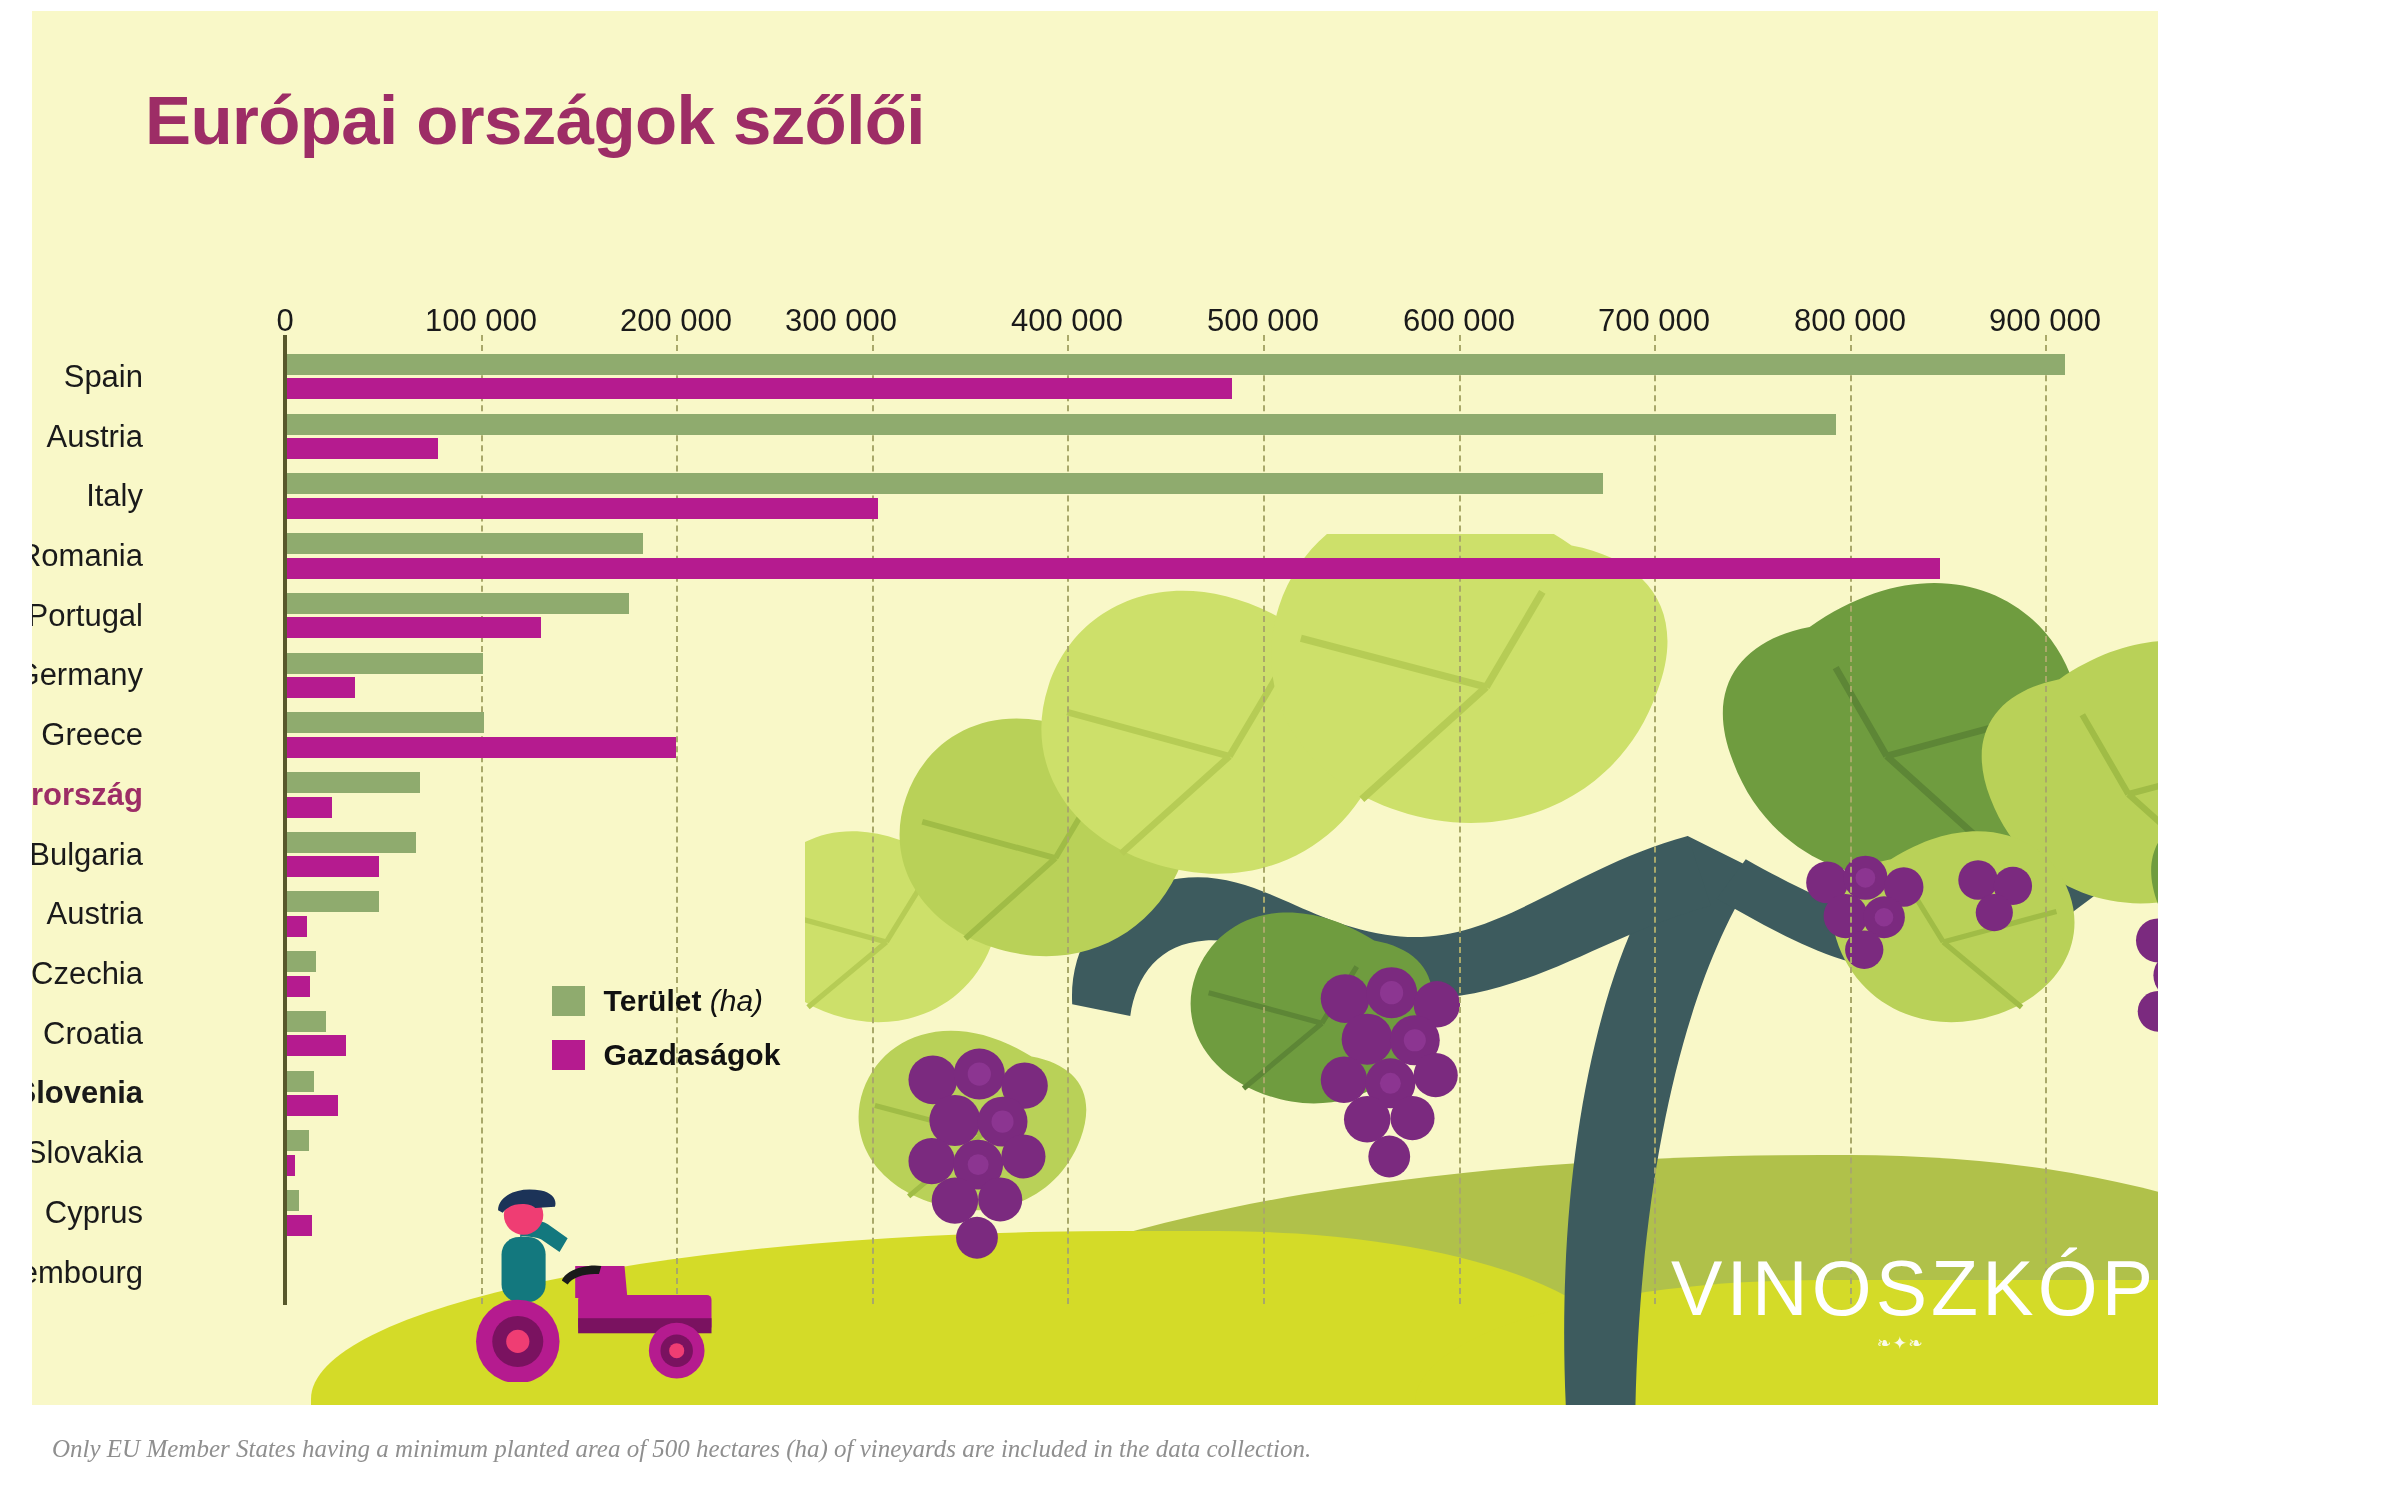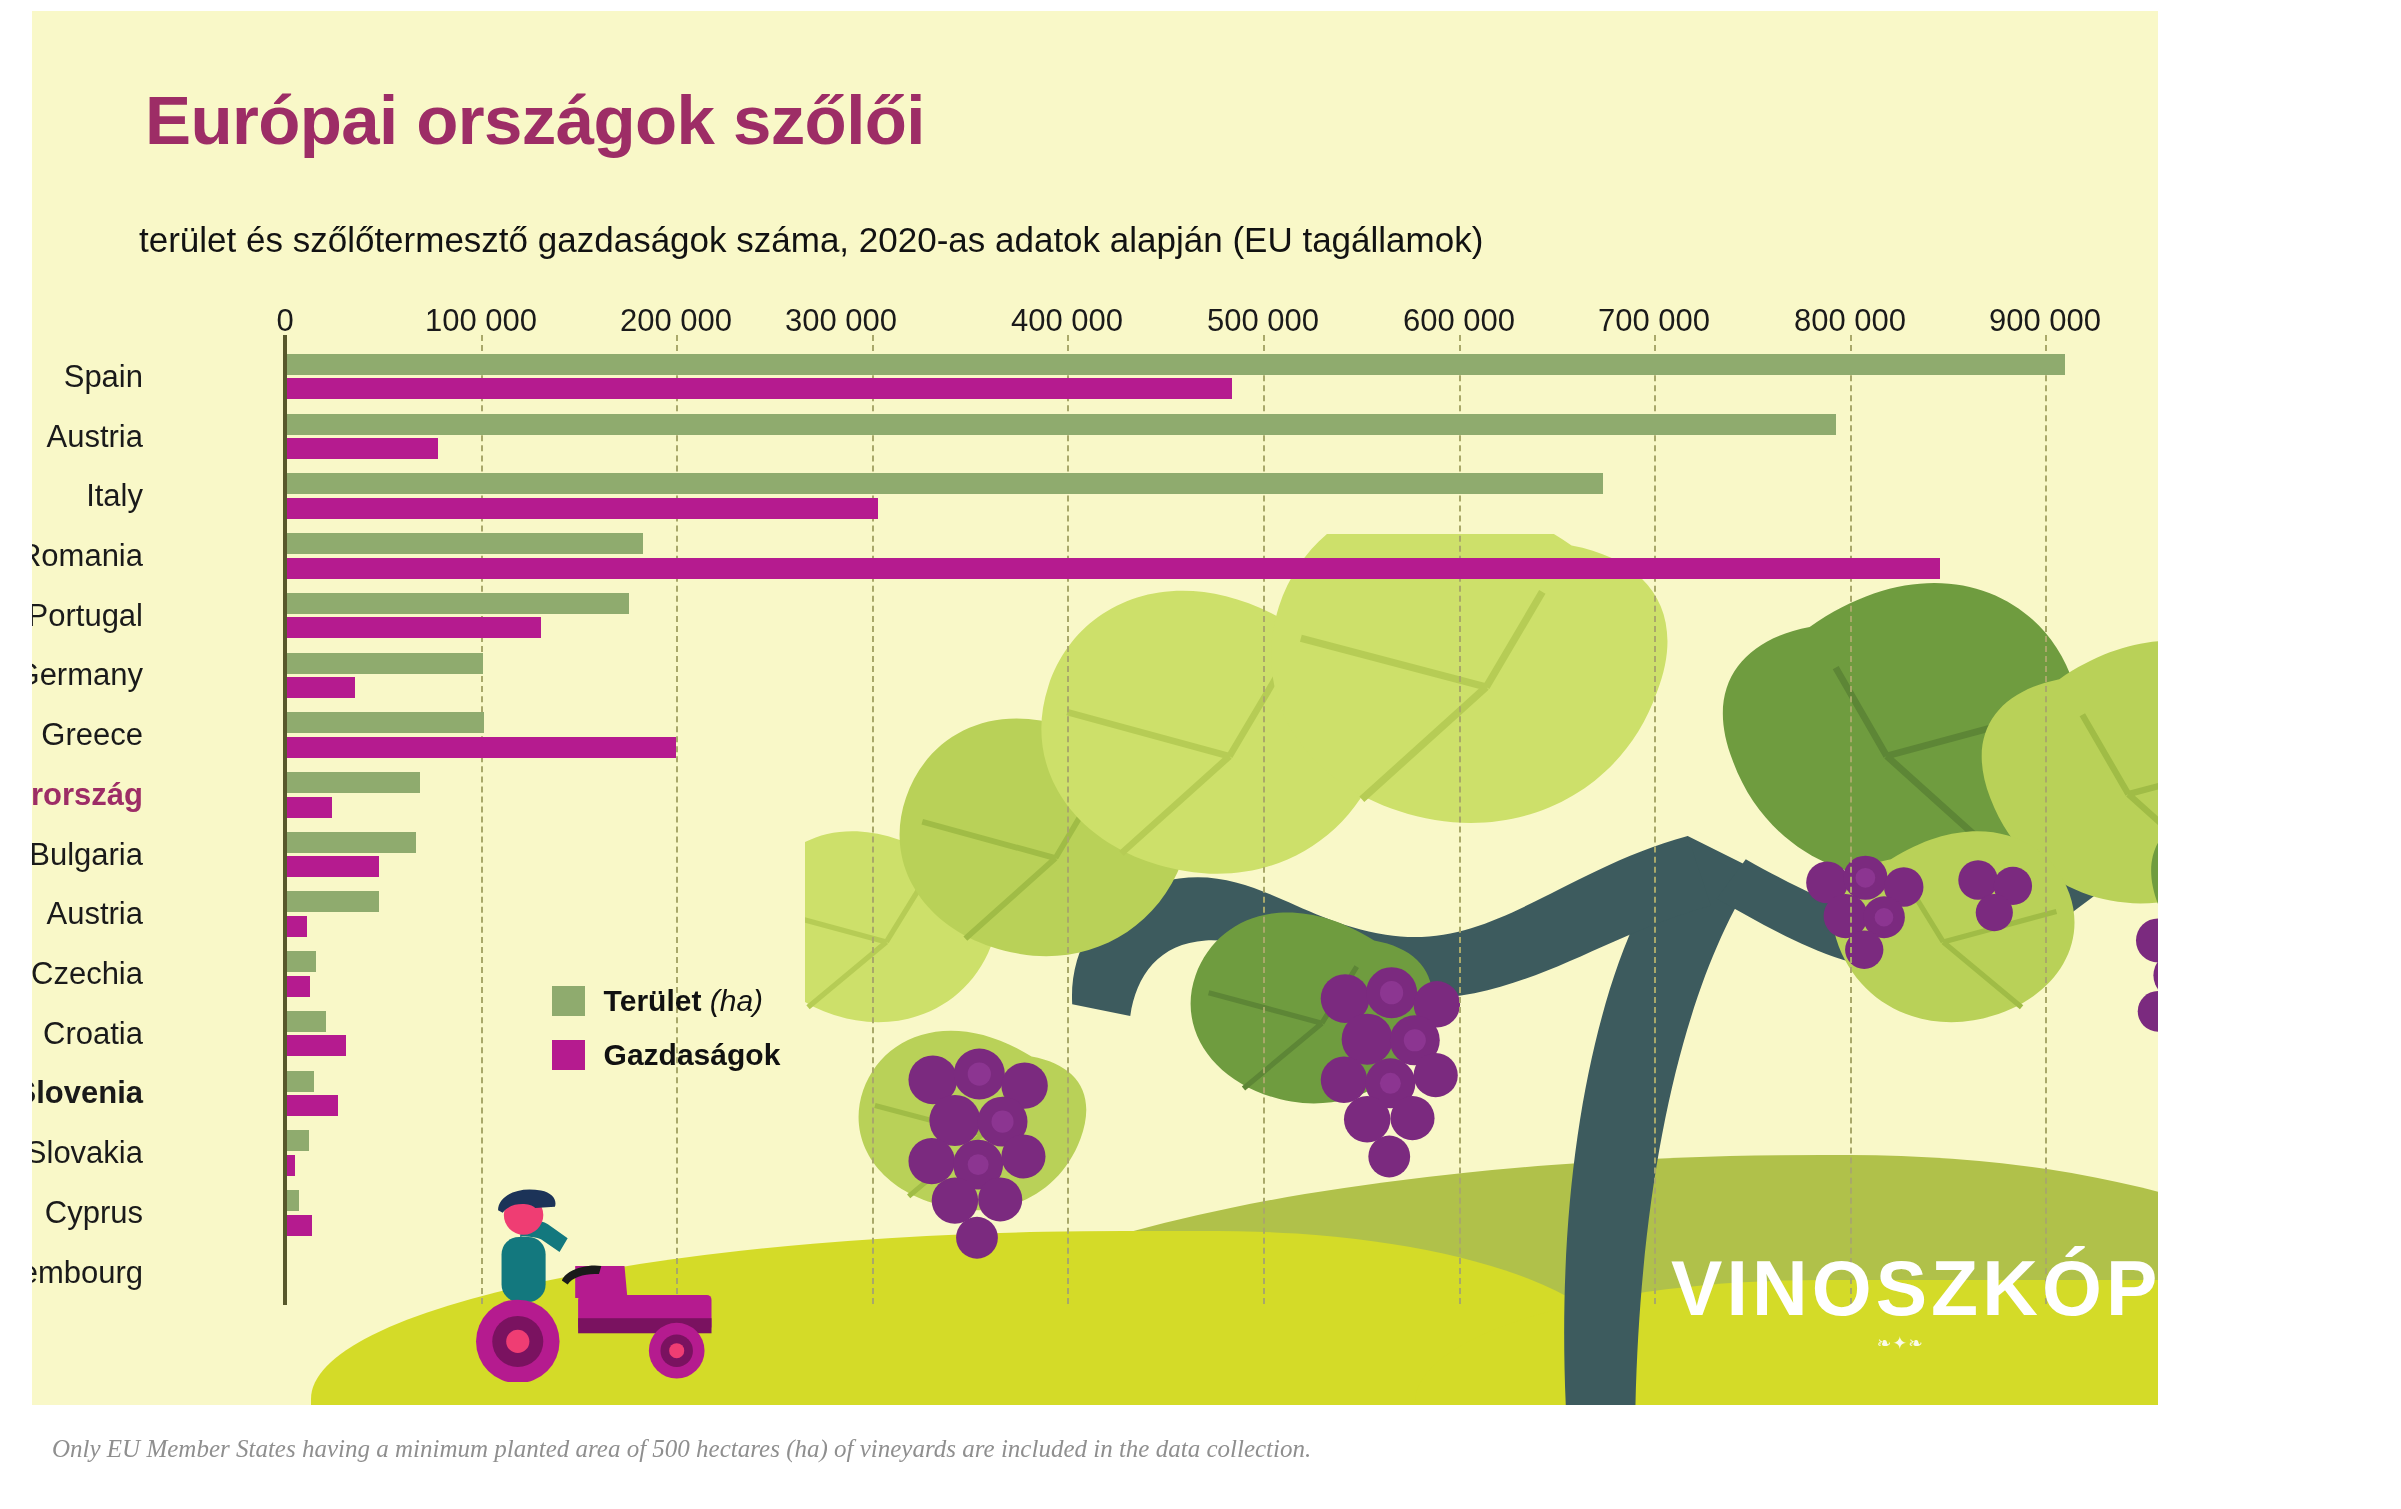--- a/index.html
+++ b/index.html
@@ -55,21 +55,21 @@
     right: 28px; bottom: 51px;
     width: 459px;
     text-align: center;
     color: #ffffff;
     z-index: 6;
   }
   #vino-word {
     font-size: 77px;
     letter-spacing: 4.1px;
     line-height: 1.0;
-    font-weight: 700;
+    font-weight: 400;
     font-family: "Liberation Sans", sans-serif;
   }
   #vino-tag {
     margin-top: 9.3px;
     font-family: "Liberation Serif", serif;
     font-style: italic;
     font-weight: bold;
     font-size: 12.2px;
     line-height: 1.45;
   }
@@ -332,21 +332,20 @@
           <circle cx="2364" cy="884" r="33"></circle>
         </g>
         <g fill="#9a3fa0" opacity=".55">
           <circle cx="2398" cy="692" r="18"></circle>
             <circle cx="2430" cy="762" r="17"></circle>
         </g>
       </g>
     </svg>
 
     <div id="title">Európai országok szőlői</div>
-    <div id="subtitle">terület és szőlőtermesztő gazdaságok száma, 2020-as adatok alapján (EU tagállamok)</div>
 
     <div id="chart">
       <div id="plot">
         <div id="axis-line"></div>
         <div id="gridlines">
             <div class="gridline" style="left: 196px;"></div>
             <div class="gridline" style="left: 391px;"></div>
             <div class="gridline" style="left: 587px;"></div>
             <div class="gridline" style="left: 782px;"></div>
             <div class="gridline" style="left: 978px;"></div>

